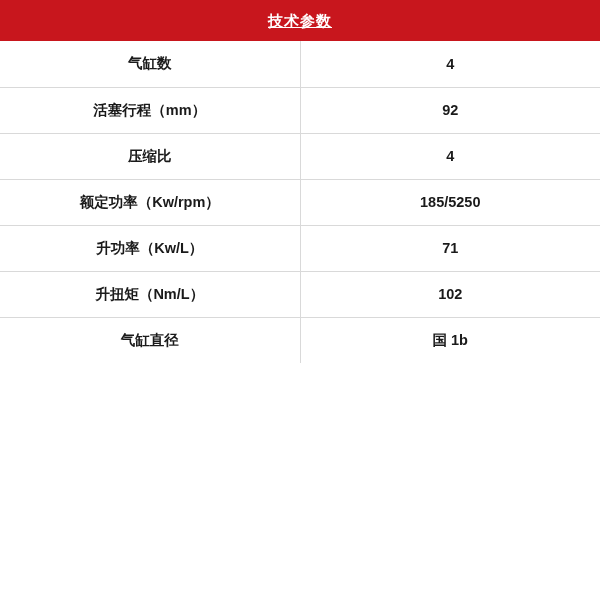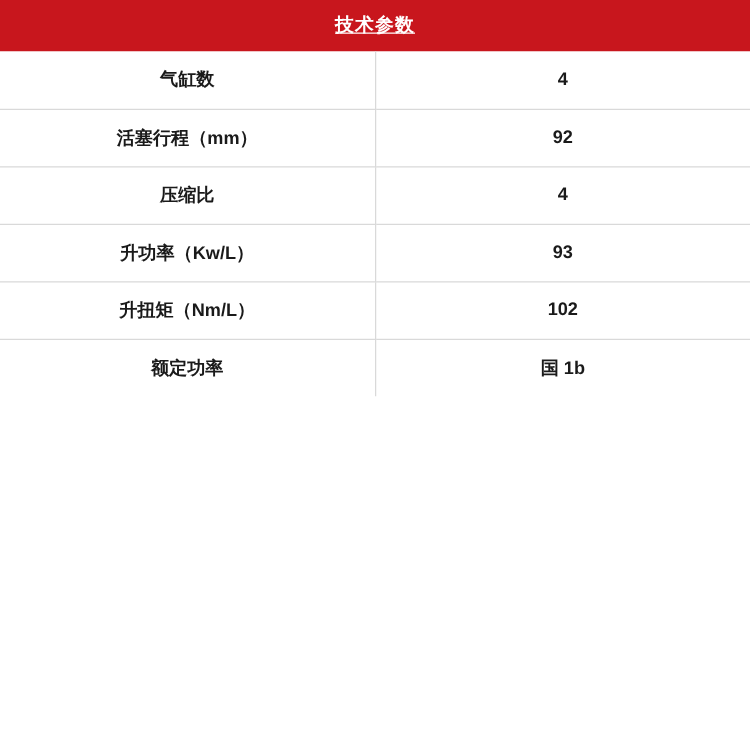--- a/index.html
+++ b/index.html
@@ -73,25 +73,29 @@
     </tr>
     <tr>
       <td class="label">活塞行程（mm）</td>
       <td class="value">92</td>
     </tr>
     <tr>
       <td class="label">压缩比</td>
       <td class="value">4</td>
     </tr>
     <tr>
+      <td class="label">额定功率（Kw/rpm）</td>
+      <td class="value">185/5250</td>
+    </tr>
+    <tr>
       <td class="label">升功率（Kw/L）</td>
-      <td class="value">93</td>
+      <td class="value">71</td>
     </tr>
     <tr>
       <td class="label">升扭矩（Nm/L）</td>
       <td class="value">102</td>
     </tr>
     <tr>
-      <td class="label">额定功率</td>
+      <td class="label">气缸直径</td>
       <td class="value">国 1b</td>
     </tr>
   </tbody>
 </table>
 
 </body></html>

